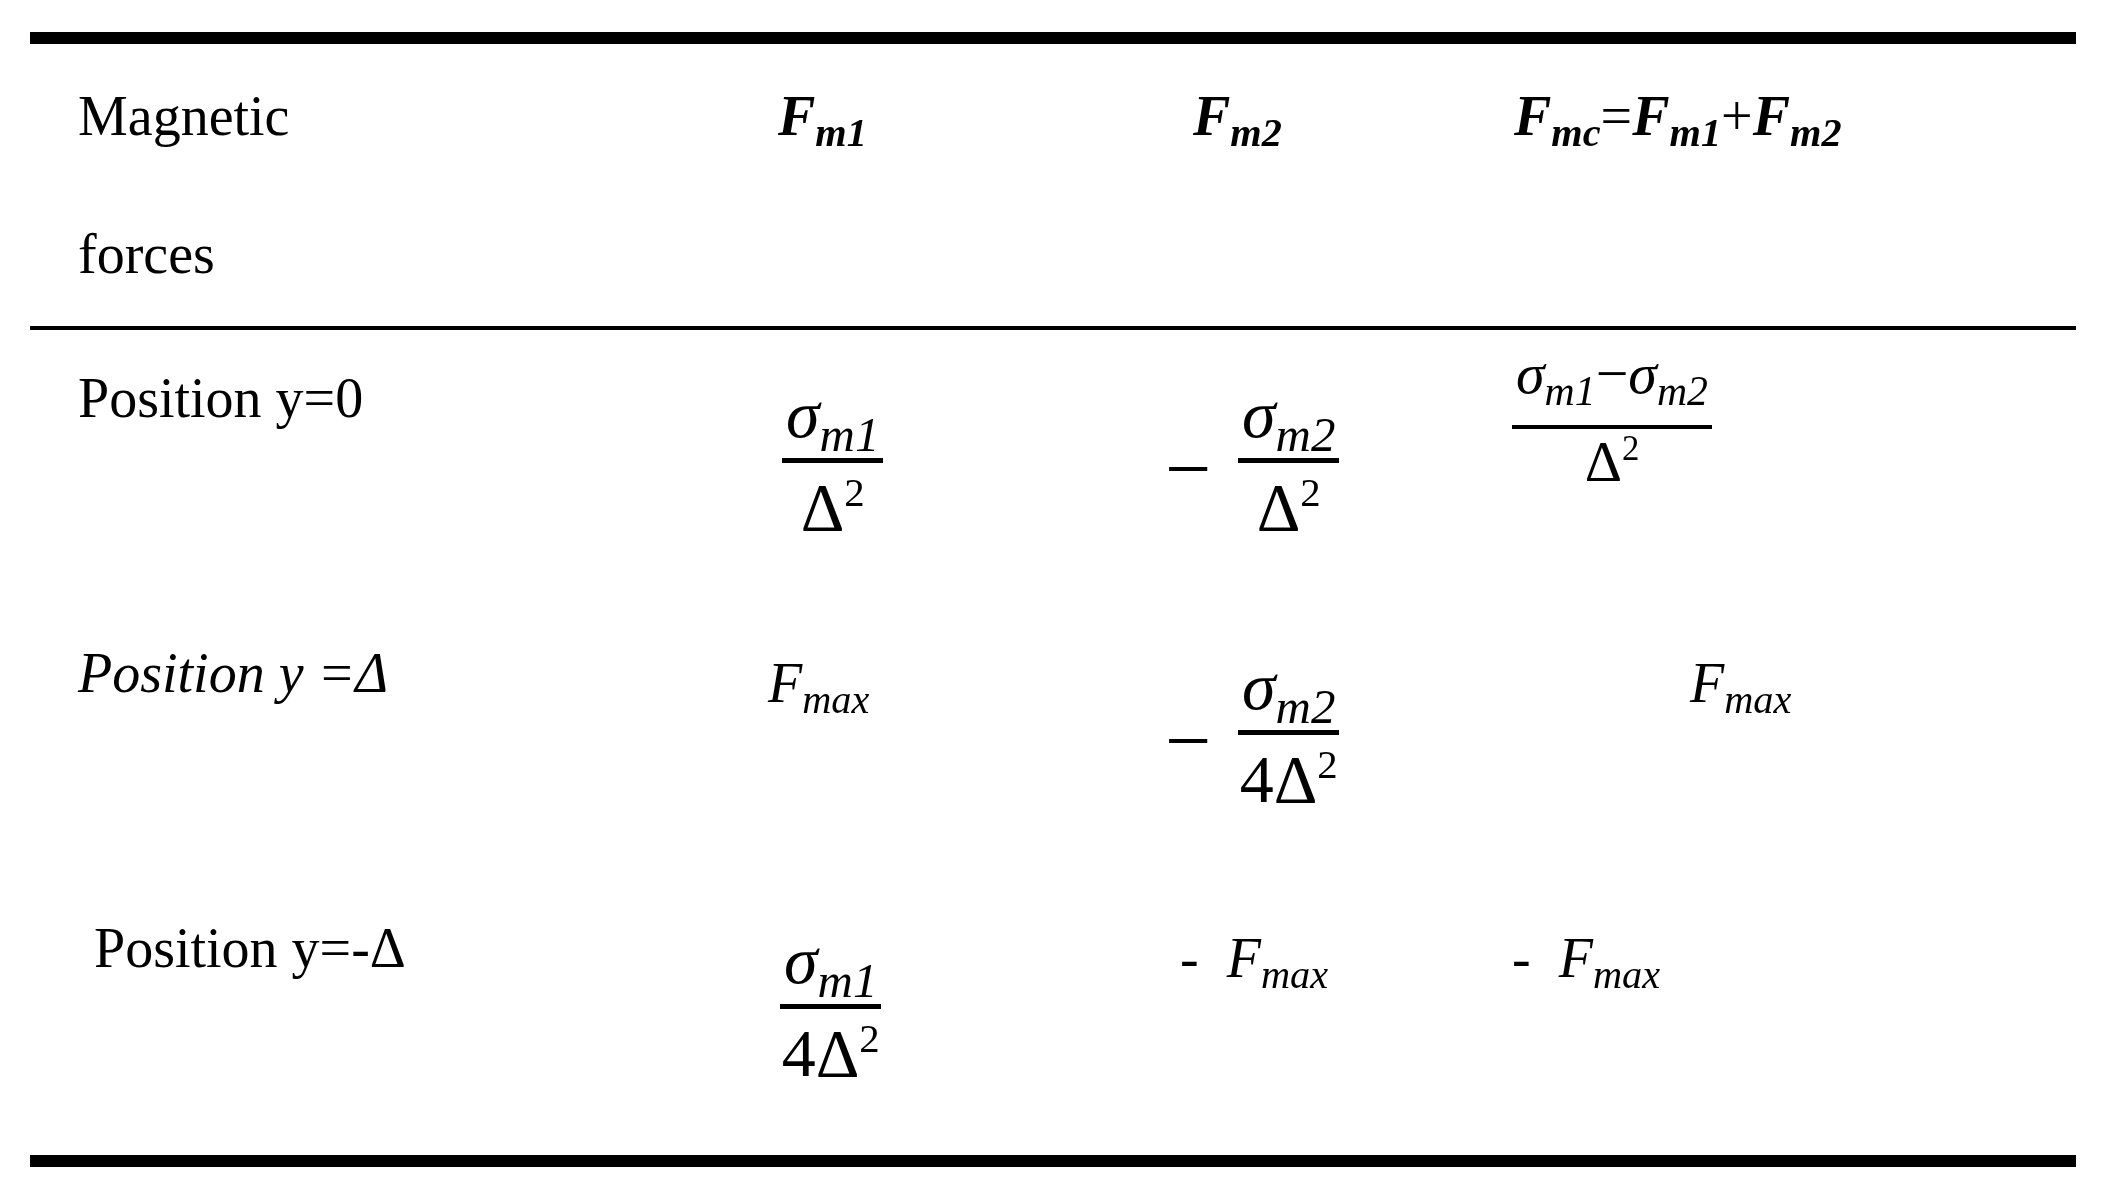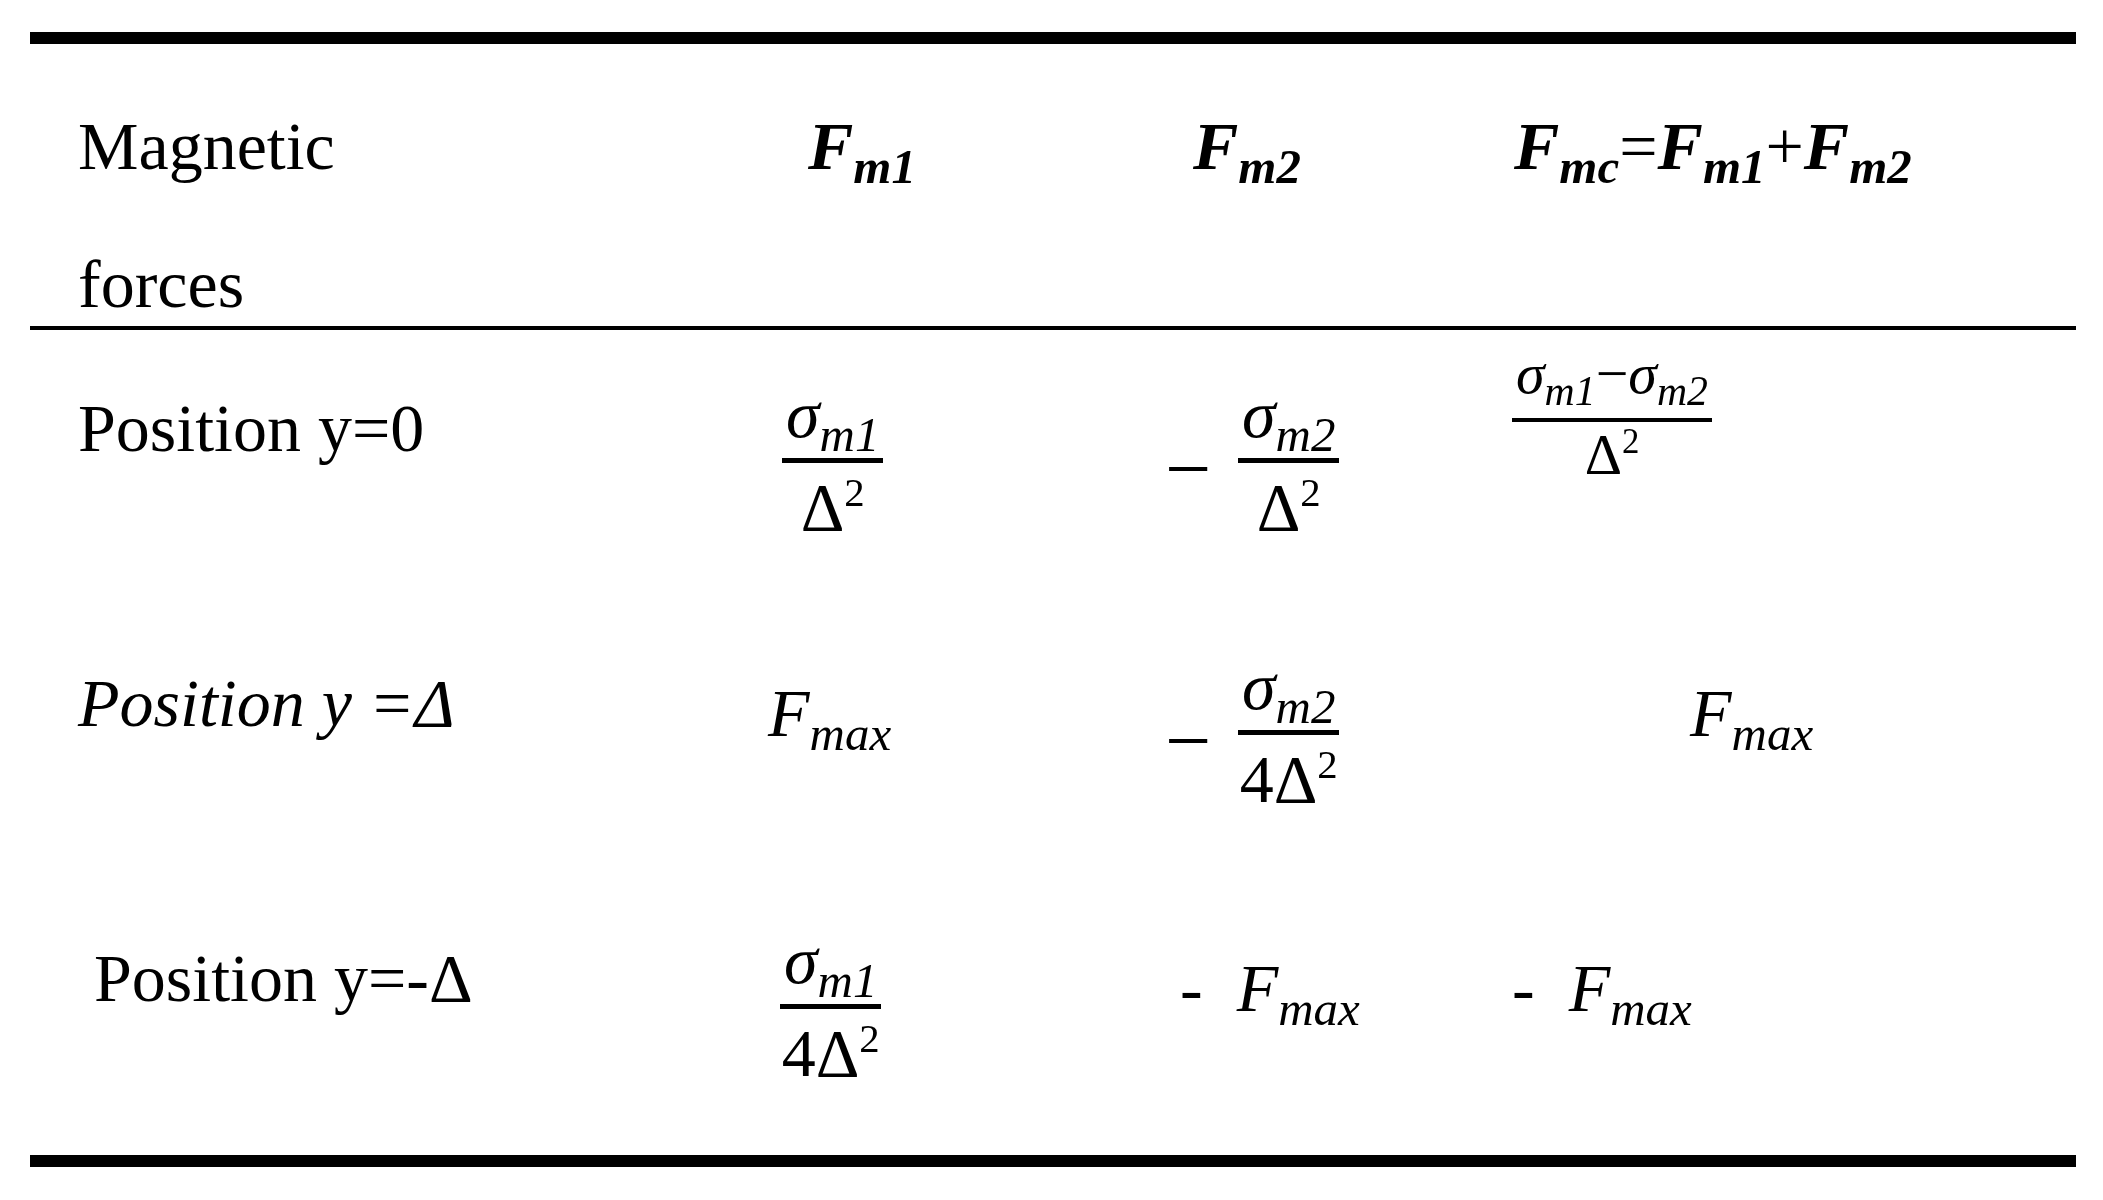--- a/index.html
+++ b/index.html
@@ -2,44 +2,44 @@
 <html><head>
 <meta charset="utf-8">
 <style>
   html,body{margin:0;padding:0;background:#ffffff;}
   body{width:2103px;height:1200px;position:relative;overflow:hidden;
        font-family:"Liberation Serif","DejaVu Serif",serif;color:#000;}
   .rule{position:absolute;left:30px;width:2046px;background:#000;}
   .top{top:32px;height:12px;}
   .mid{top:326px;height:4px;}
   .bot{top:1155px;height:12px;}
-  .cell{position:absolute;font-size:68px;line-height:1;white-space:nowrap;margin-top:24px;}
+  .cell{position:absolute;font-size:56px;line-height:1;white-space:nowrap;}
   .it{font-style:italic;}
   .bf{font-weight:bold;font-style:italic;}
   sub{font-size:0.72em;vertical-align:-0.28em;line-height:0;}
   sup{font-size:0.6em;vertical-align:0.6em;line-height:0;}
   .frac{position:absolute;display:inline-flex;flex-direction:column;align-items:center;font-size:68px;line-height:1;}
   .frac .num{padding:0 4px 10px 4px;border-bottom:5px solid #000;}
   .frac .den{padding-top:10px;}
   .frac.small{font-size:58px;}
-  .frac.small .num{border-bottom-width:4px;padding-bottom:15px;}
+  .frac.small .num{border-bottom-width:4px;padding-bottom:22px;}
   .frac.small .den{padding-top:4px;}
   .neg{position:absolute;font-size:82px;line-height:1;}
 </style>
 </head>
 <body>
 
 <div class="rule top"></div>
 <div class="rule mid"></div>
 <div class="rule bot"></div>
 
 <div class="cell" style="left:78px;top:88px;">Magnetic</div>
 <div class="cell" style="left:78px;top:226px;">forces</div>
 
-<div class="cell bf" style="left:808px;top:88px;"><span>F</span><sub>m1</sub></div>
+<div class="cell bf" style="left:778px;top:88px;"><span>F</span><sub>m1</sub></div>
 <div class="cell bf" style="left:1193px;top:88px;"><span>F</span><sub>m2</sub></div>
 <div class="cell bf" style="left:1514px;top:88px;"><span>F</span><sub>mc</sub><span style="font-weight:normal;font-style:normal">=</span><span>F</span><sub>m1</sub><span style="font-weight:normal;font-style:normal">+</span><span>F</span><sub>m2</sub></div>
 
 <div class="cell" style="left:78px;top:370px;text-align:center;">Position y=0</div>
 <div class="frac" style="left:782px;top:380px;">
   <div class="num"><span class="it">σ</span><sub class="it">m1</sub></div>
   <div class="den"><span>Δ</span><sup>2</sup></div>
 </div>
 <div class="neg" style="left:1165px;top:428px;">−</div>
 <div class="frac" style="left:1238px;top:380px;">

